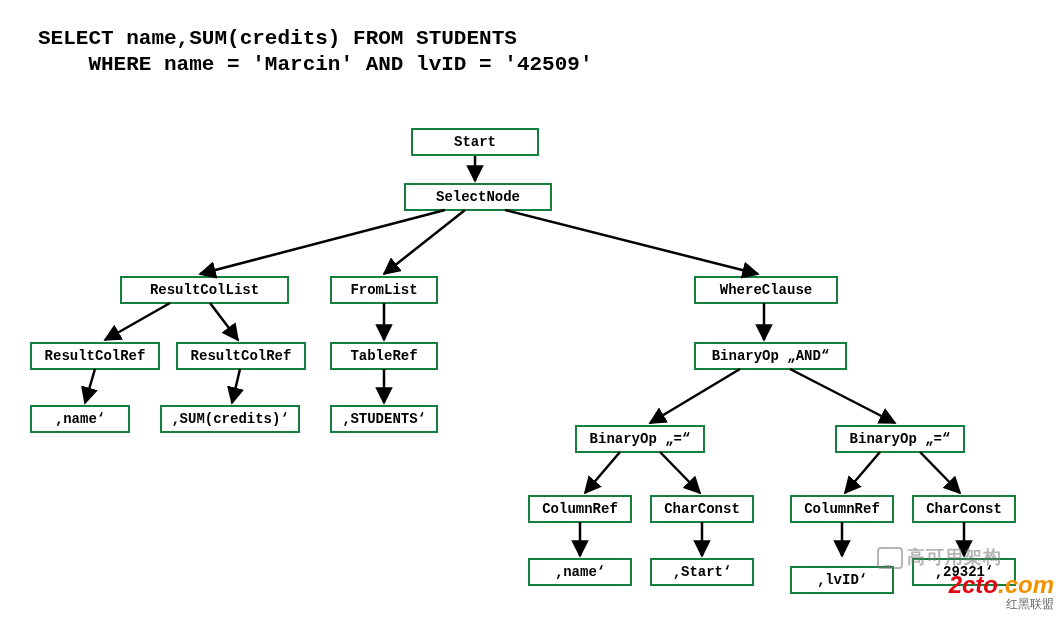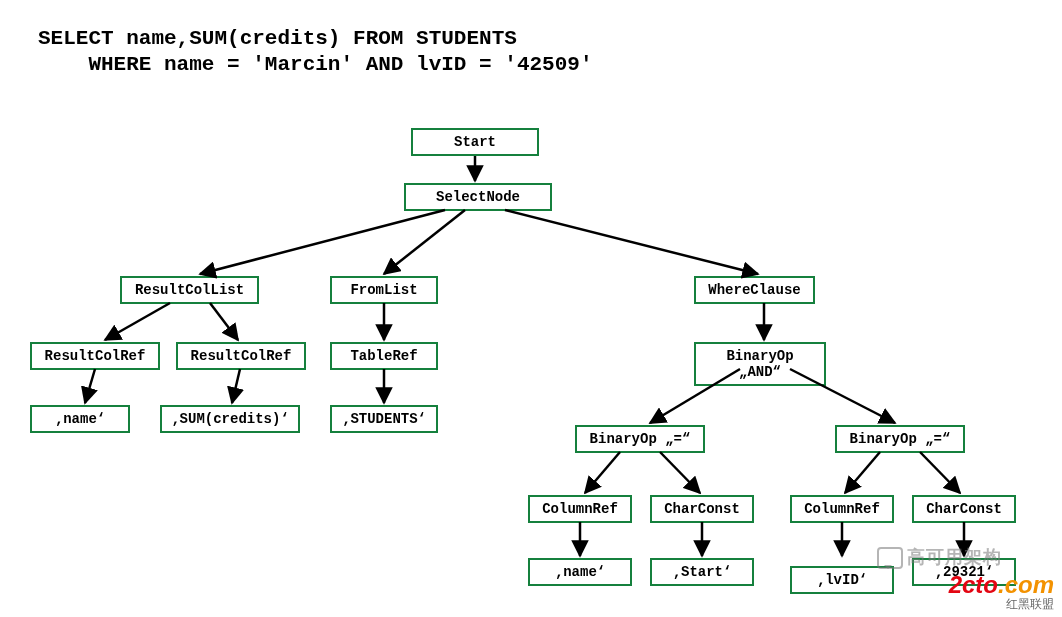--- a/index.html
+++ b/index.html
@@ -87,28 +87,28 @@
 </head>
 <body>
 
 <div class="sql"><span>SELECT name,SUM(credits) FROM STUDENTS</span>
 <span>    WHERE name = 'Marcin' AND lvID = '42509'</span></div>
 
 <div class="node" style="left:411px; top:128px; width:128px;"><span>Start</span></div>
 
 <div class="node" style="left:404px; top:183px; width:148px;"><span>SelectNode</span></div>
 
-<div class="node" style="left:120px; top:276px; width:139px;"><span>ResultColList</span></div>
+<div class="node" style="left:120px; top:276px; width:169px;"><span>ResultColList</span></div>
 <div class="node" style="left:330px; top:276px; width:108px;"><span>FromList</span></div>
-<div class="node" style="left:694px; top:276px; width:121px;"><span>WhereClause</span></div>
+<div class="node" style="left:694px; top:276px; width:144px;"><span>WhereClause</span></div>
 
 <div class="node" style="left:30px; top:342px; width:130px;"><span>ResultColRef</span></div>
 <div class="node" style="left:176px; top:342px; width:130px;"><span>ResultColRef</span></div>
 <div class="node" style="left:330px; top:342px; width:108px;"><span>TableRef</span></div>
-<div class="node" style="left:694px; top:342px; width:132px;"><span>BinaryOp „AND“</span></div>
+<div class="node" style="left:694px; top:342px; width:153px;"><span>BinaryOp „AND“</span></div>
 
 <div class="node" style="left:30px; top:405px; width:100px;"><span>‚name‘</span></div>
 <div class="node" style="left:160px; top:405px; width:140px;"><span>‚SUM(credits)‘</span></div>
 <div class="node" style="left:330px; top:405px; width:108px;"><span>‚STUDENTS‘</span></div>
 
 <div class="node" style="left:575px; top:425px; width:130px;"><span>BinaryOp „=“</span></div>
 <div class="node" style="left:835px; top:425px; width:130px;"><span>BinaryOp „=“</span></div>
 
 <div class="node" style="left:528px; top:495px; width:104px;"><span>ColumnRef</span></div>
 <div class="node" style="left:650px; top:495px; width:104px;"><span>CharConst</span></div>

